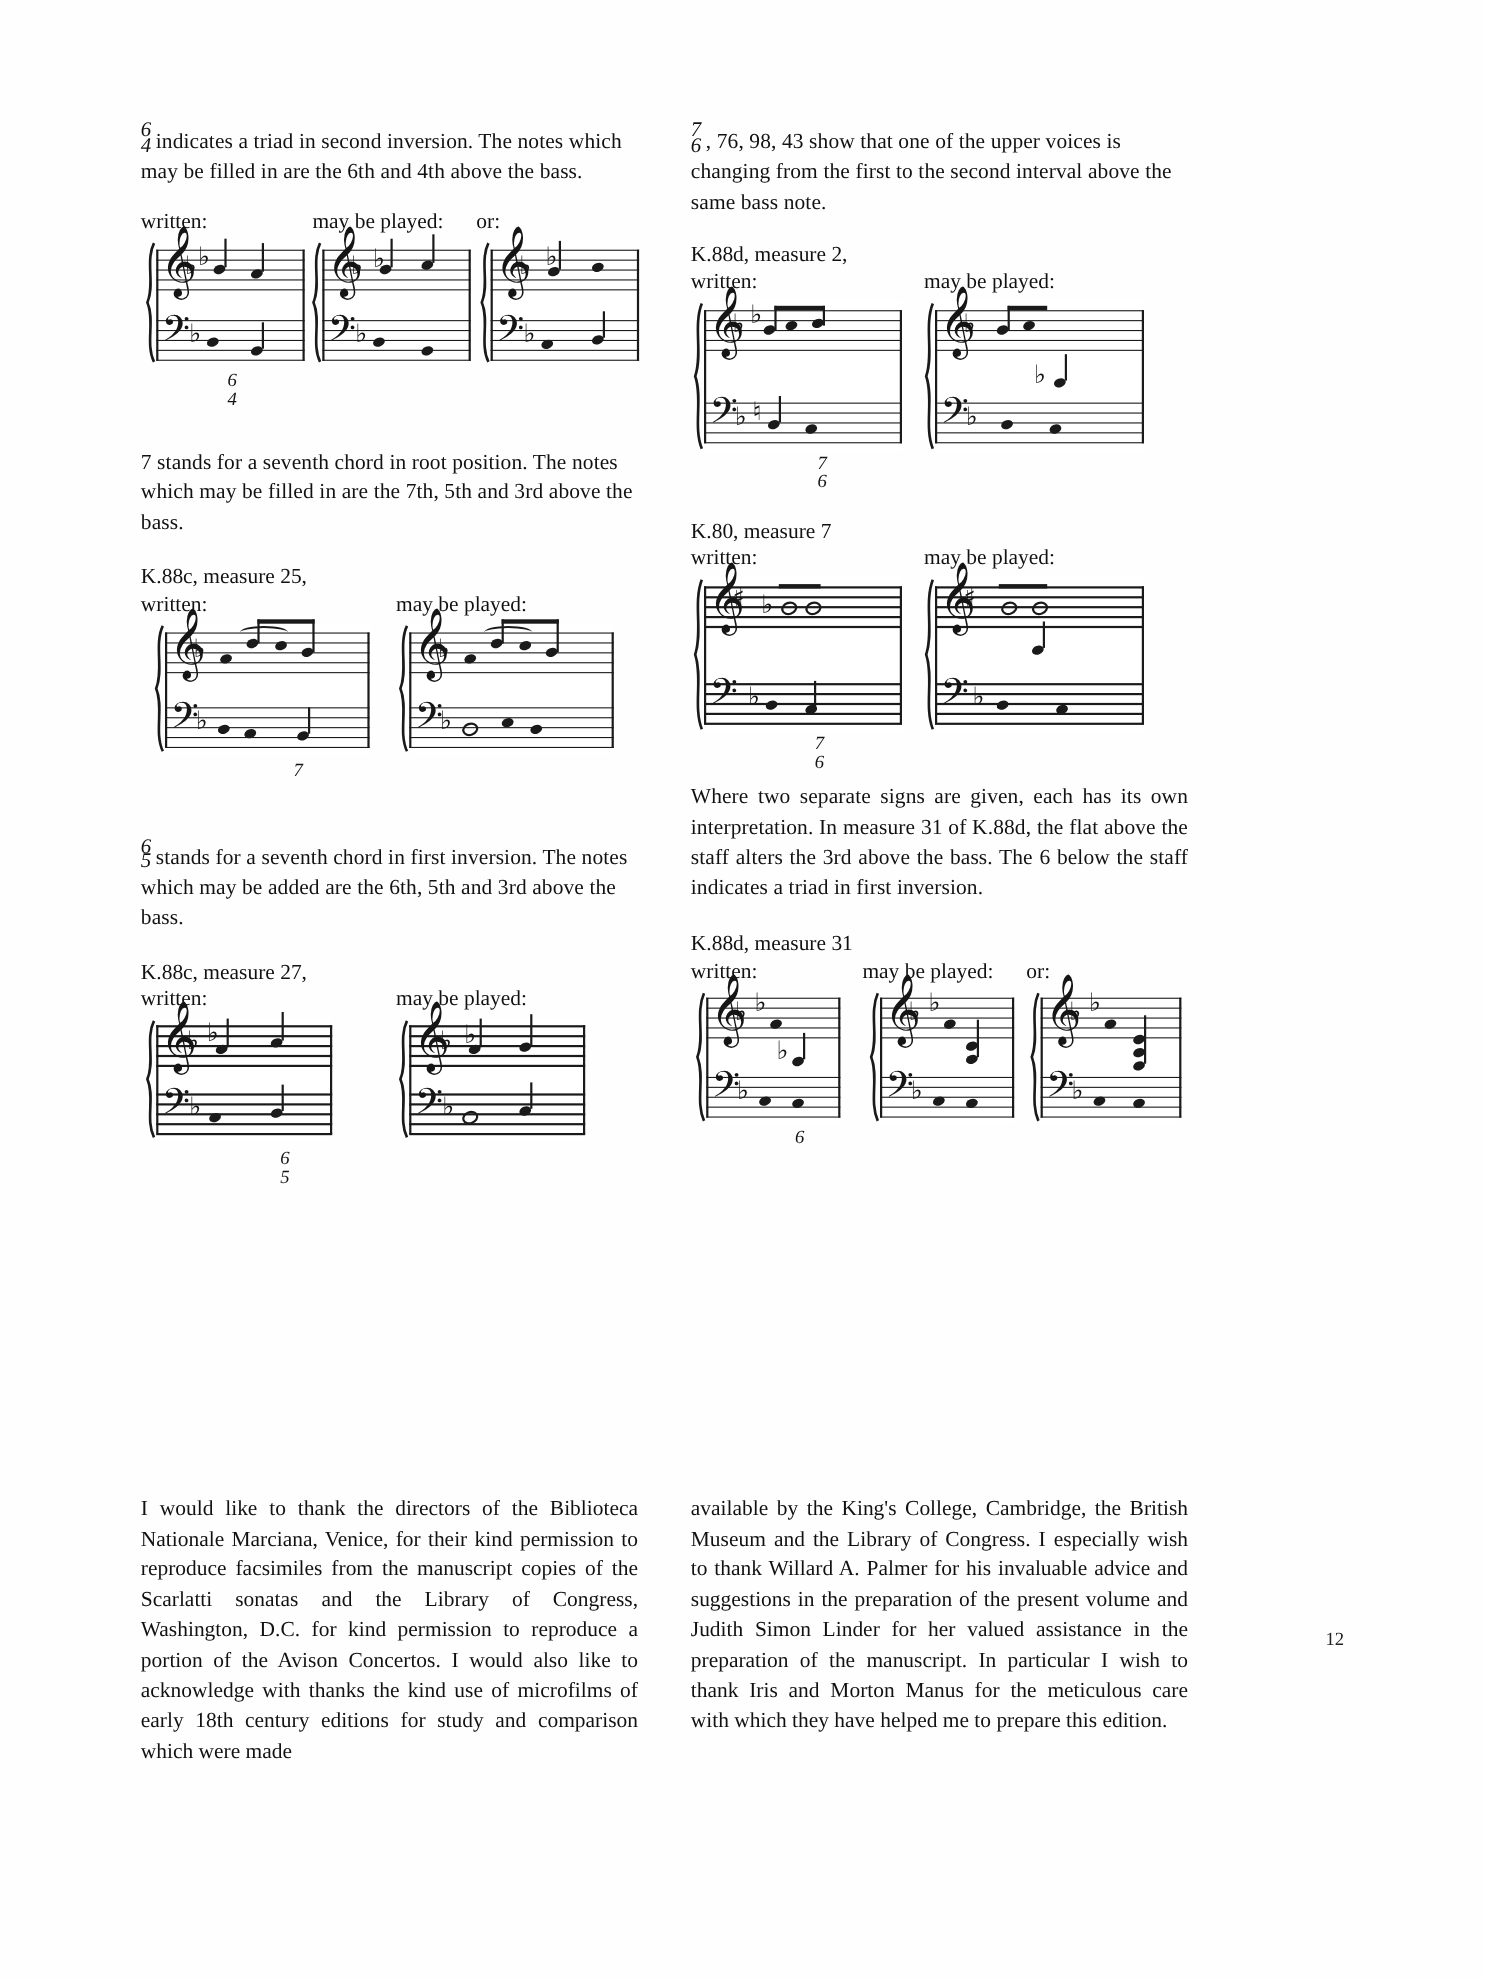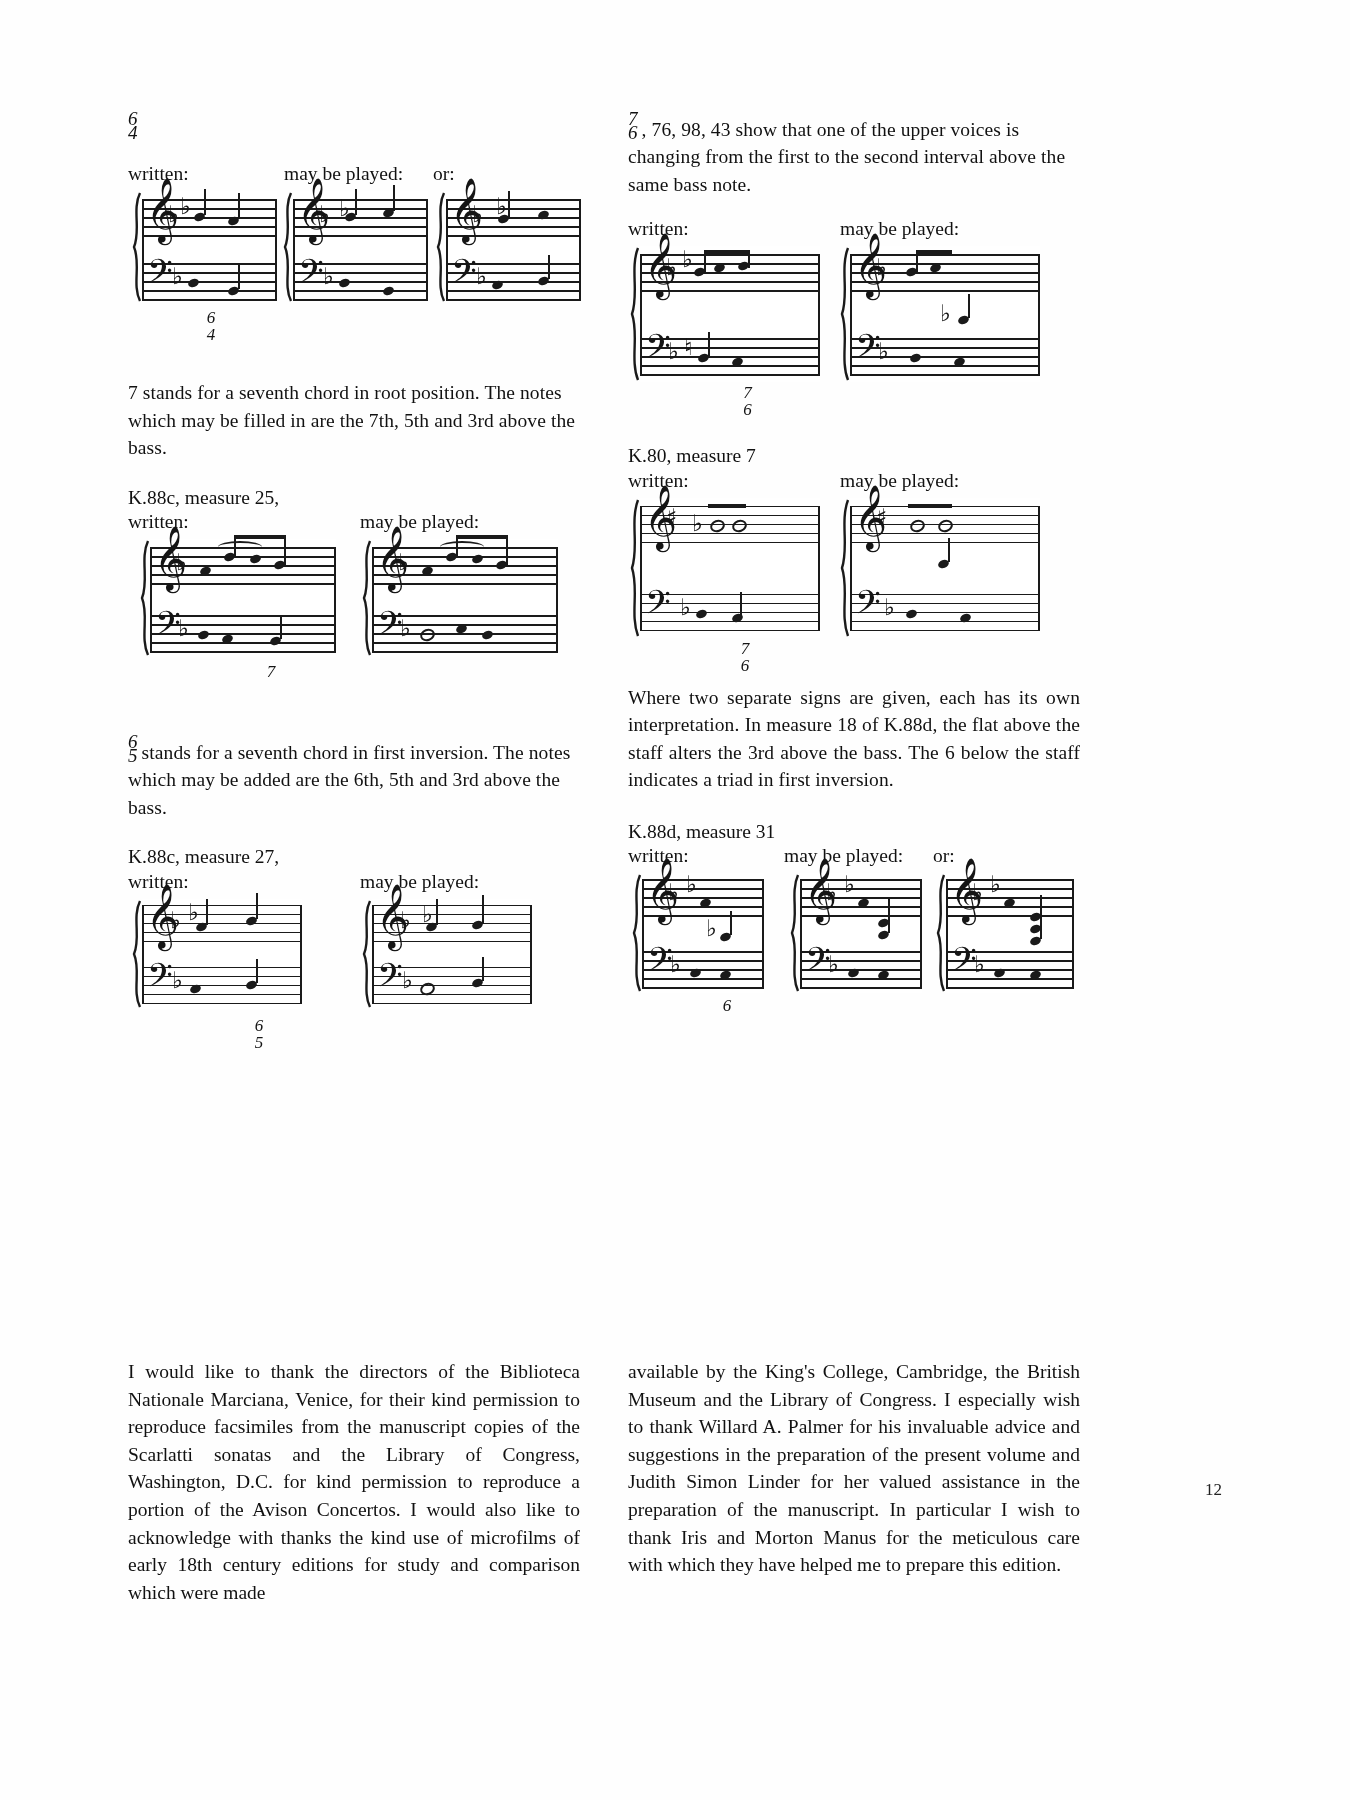--- a/index.html
+++ b/index.html
@@ -194,21 +194,21 @@
     color: #222;
   }
 </style>
 </head>
 <body>
 
 <div class="page">
 
   <div class="col col-left">
 
-    <p class="para"><span class="fig-inline"><span>6</span><span>4</span></span></p>
+    <p class="para"><span class="fig-inline"><span>6</span><span>4</span></span><span>indicates a triad in second inversion. The notes which may be filled in are the 6th and 4th above the bass.</span></p>
 
     <div style="height:18px"></div>
 
     <div class="caprow">
       <span style="left:0px">written:</span>
       <span style="left:156px">may be played:</span>
       <span style="left:305px">or:</span>
     </div>
 
     <div class="exrow" style="height:130px">
@@ -525,20 +525,21 @@
       </div>
     </div>
 
   </div>
 
   <div class="col col-right">
 
     <p class="para"><span class="fig-inline"><span>7</span><span>6</span></span><span>, 76, 98, 43 show that one of the upper voices is changing from the first to the second interval above the same bass note.</span></p>
 
     <div style="height:18px"></div>
+    <p class="lbl">K.88d, measure 2,</p>
 
     <div class="caprow">
       <span style="left:0px">written:</span>
       <span style="left:212px">may be played:</span>
     </div>
 
     <div class="exrow" style="height:170px">
       <div class="ex" style="left:12px; width:180px;">
         <div class="grand" style="height:136px; width:180px;">
           <div class="brace">
@@ -704,21 +705,21 @@
           <div class="note" style="left:88px; top:62px;"></div>
           <div class="stem" style="left:98px; top:40px; height:24px;"></div>
           <span class="acc" style="left:34px; top:98px;">♭</span>
           <div class="note" style="left:56px; top:112px;"></div>
           <div class="note" style="left:110px; top:116px;"></div>
         </div>
       </div>
     </div>
 
     <div style="height:8px"></div>
-    <p class="para just">Where two separate signs are given, each has its own interpretation. In measure 18 of K.88d, the flat above the staff alters the 3rd above the bass. The 6 below the staff indicates a triad in first inversion.</p>
+    <p class="para just">Where two separate signs are given, each has its own interpretation. In measure 31 of K.88d, the flat above the staff alters the 3rd above the bass. The 6 below the staff indicates a triad in first inversion.</p>
 
     <div style="height:22px"></div>
     <p class="lbl">K.88d, measure 31</p>
 
     <div class="caprow">
       <span style="left:0px">written:</span>
       <span style="left:156px">may be played:</span>
       <span style="left:305px">or:</span>
     </div>
 

